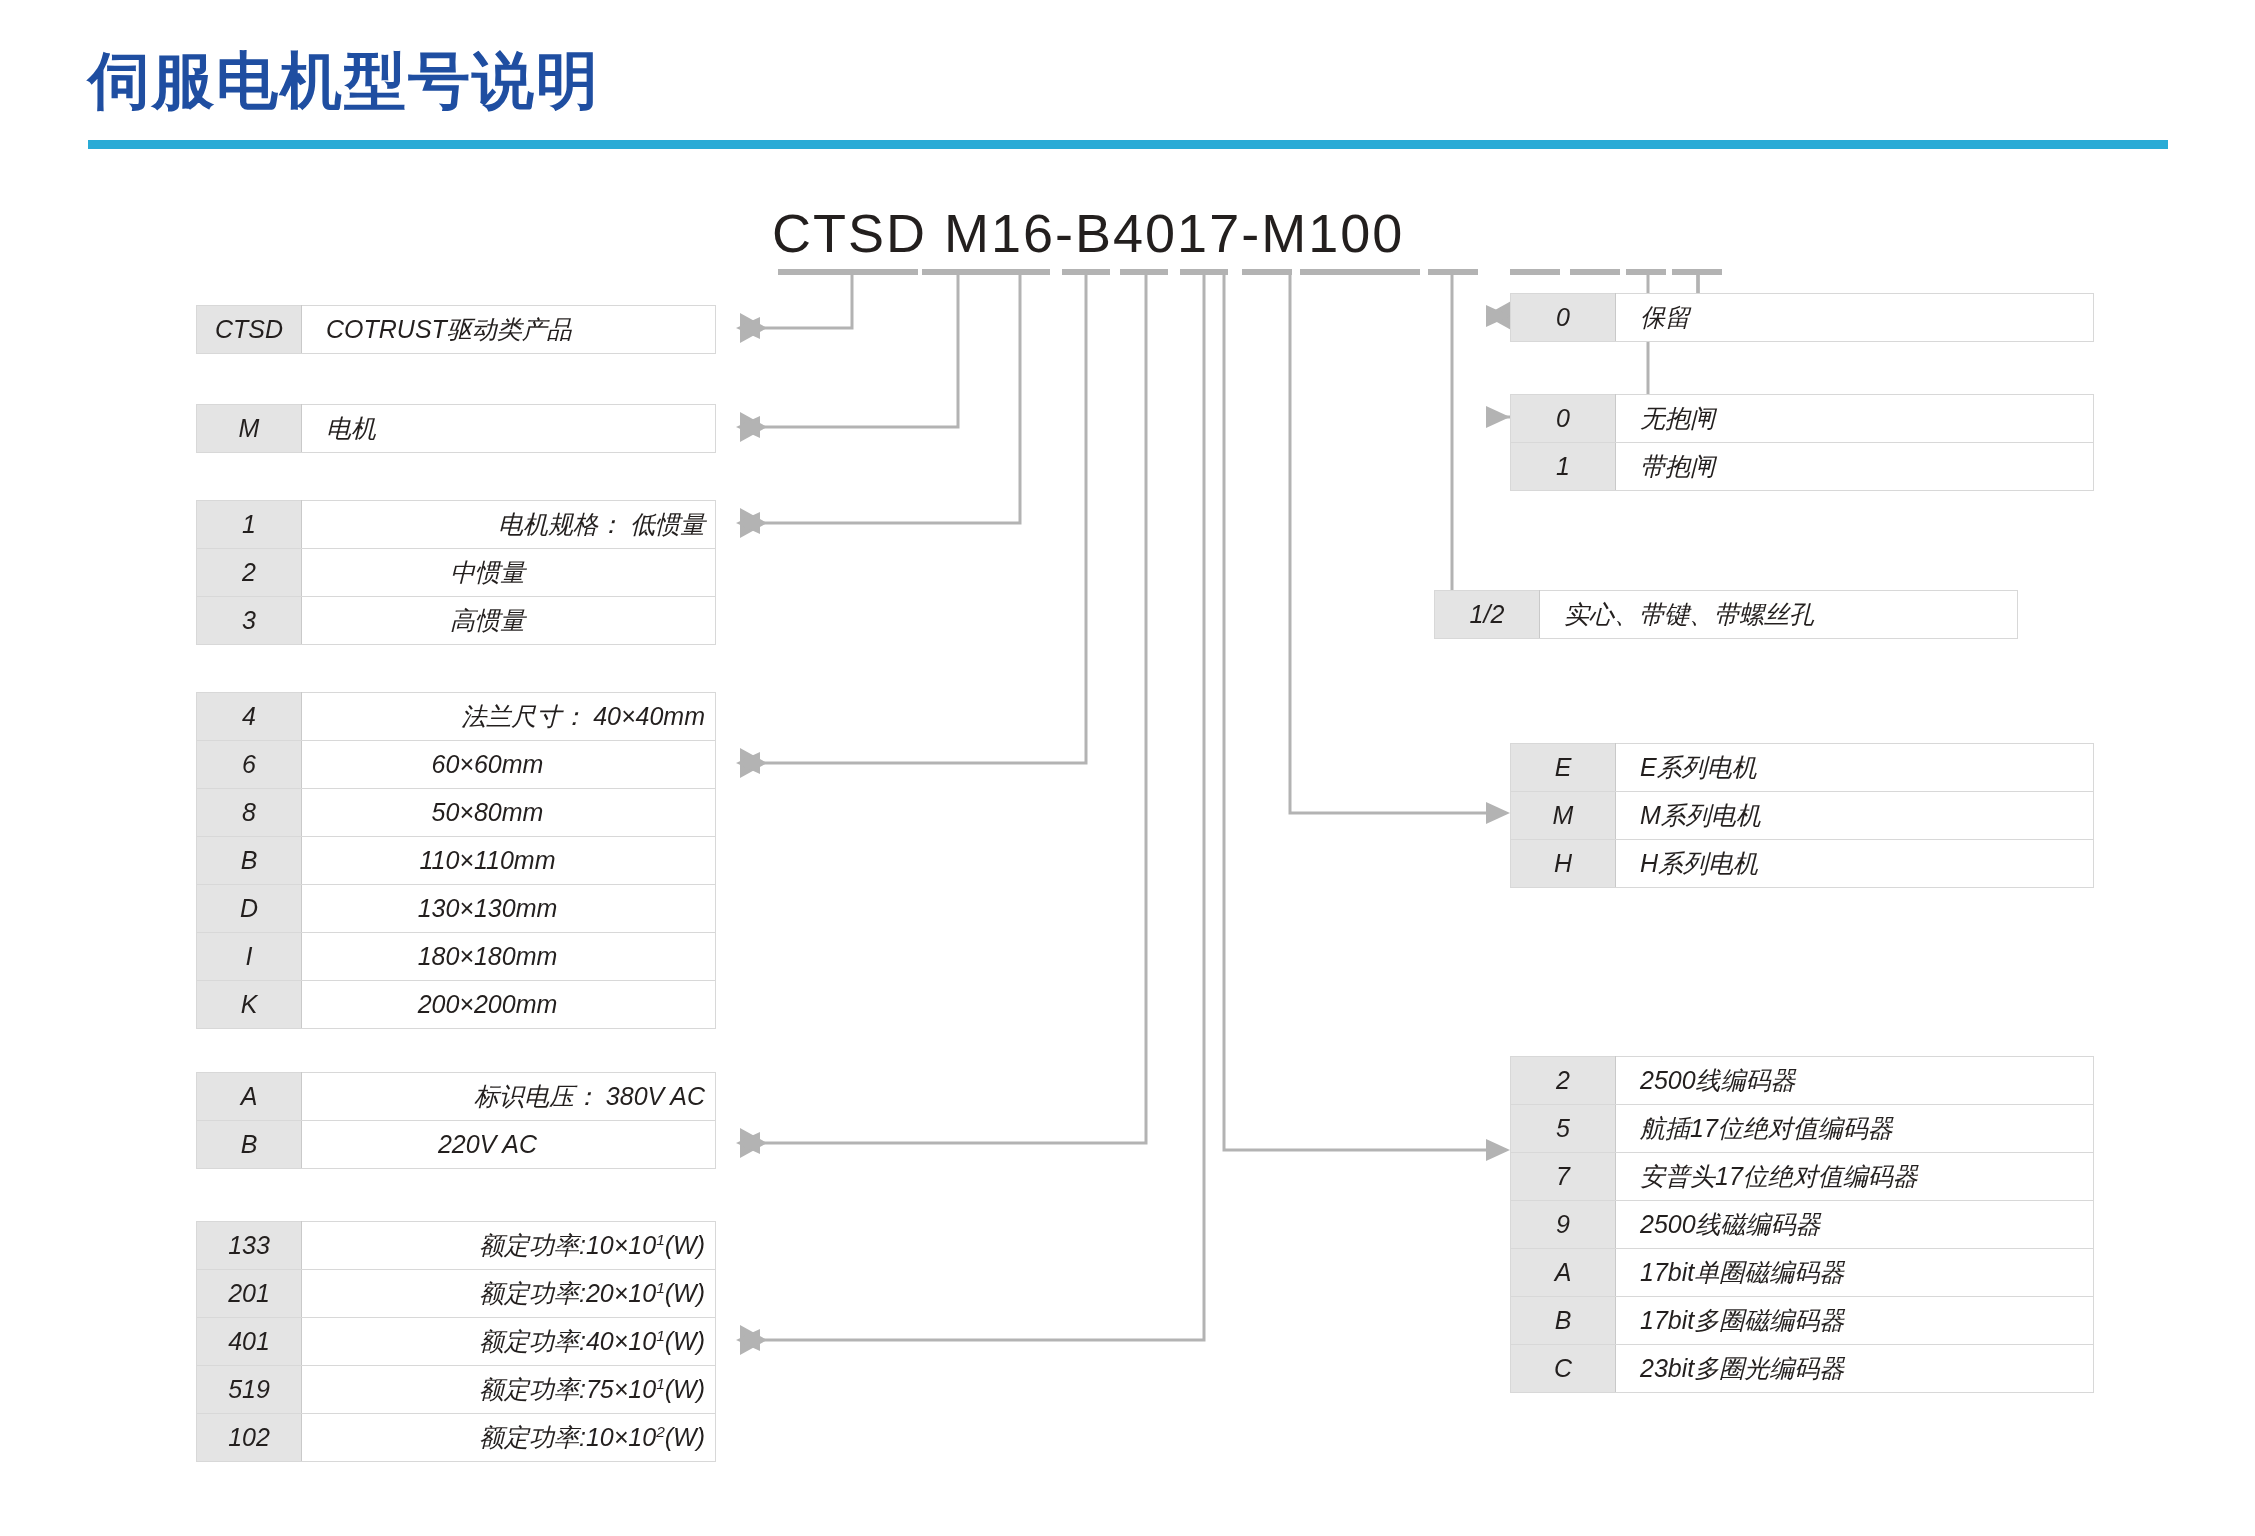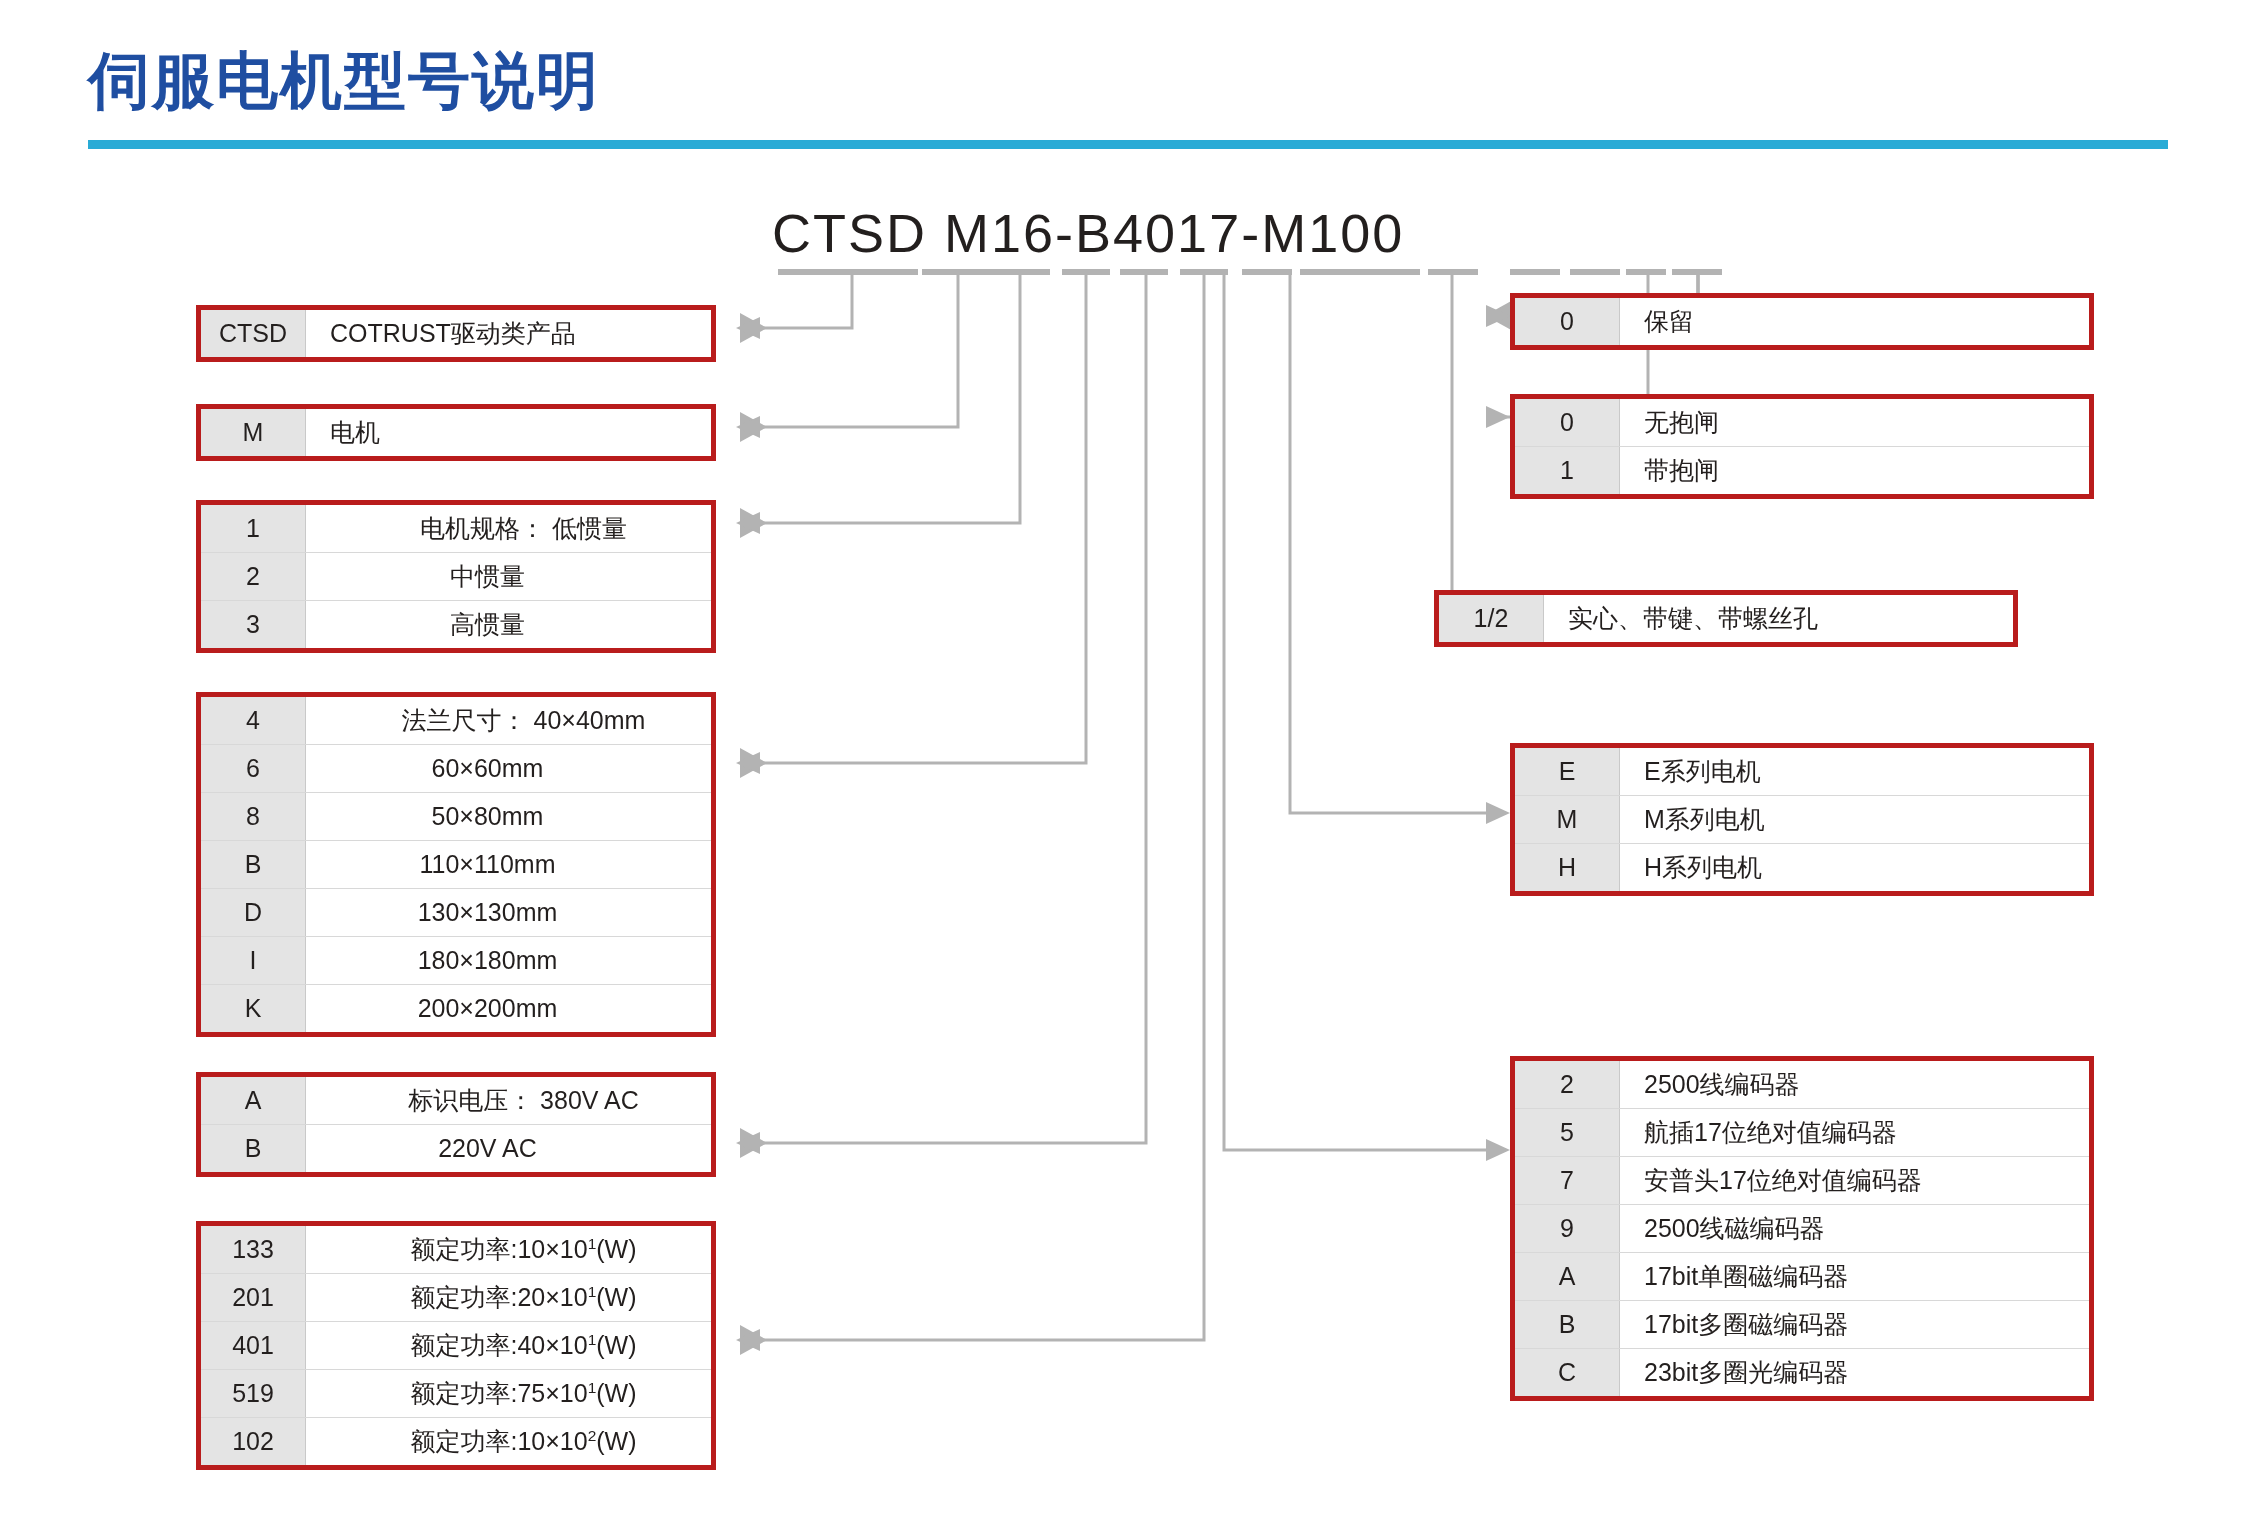--- a/index.html
+++ b/index.html
@@ -22,38 +22,39 @@
     position:absolute;left:772px;top:202px;
     font-size:54px;letter-spacing:2px;color:#231f1e;
     font-family:Liberation Sans, sans-serif;
     white-space:nowrap;
   }
   
   #leader-layer{position:absolute;left:0;top:0;width:2255px;height:1536px;pointer-events:none;}
   
   .spec-table{
     position:absolute;border-collapse:collapse;background:#3b82f6;
-    border:5px solid #b91c1c;
+    border:1px solid #b91c1c;
+    font-style:italic;
   }
   .spec-table td{
     border:1px solid #d8d8d8;
     font-size:25px;
     height:47px;
     padding:0 10px;
     white-space:nowrap;
     color:#231f1e;
   }
   .spec-table td.code{
     background:#e4e4e4;width:104px;text-align:center;padding:0;
     border-right:1px solid #c9c9c9;
   }
   .spec-table td.desc{background:#fff;}
   .desc.left{text-align:left;padding-left:24px;}
   .desc.right{text-align:center;padding-right:52px;}
-  .desc.lead{text-align:center;padding-left:40px;margin-left:16px;}
+  .desc.lead{text-align:right;padding-left:40px;margin-left:16px;}
   sup{font-size:0.62em;vertical-align:super;}
   
   .w-left{width:520px;}
   .w-right{width:584px;}
 </style>
 </head>
 <body>
 
 <div id="title-block">
   <div id="page-title">伺服电机型号说明</div>

